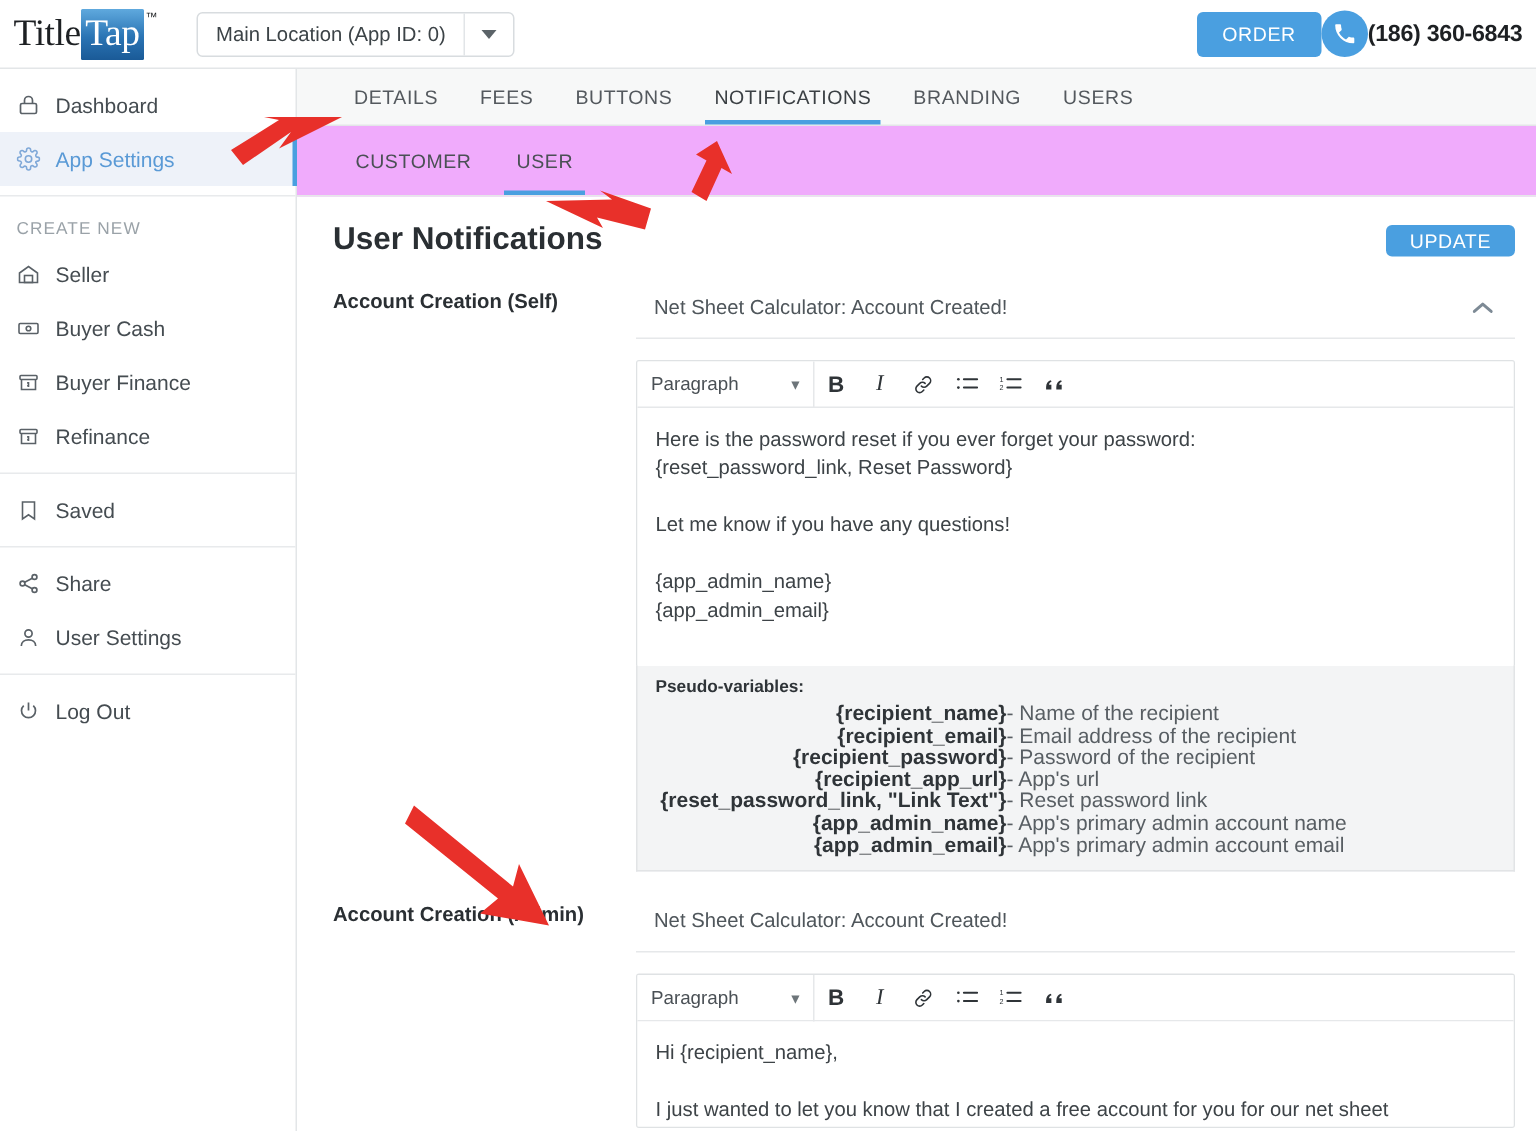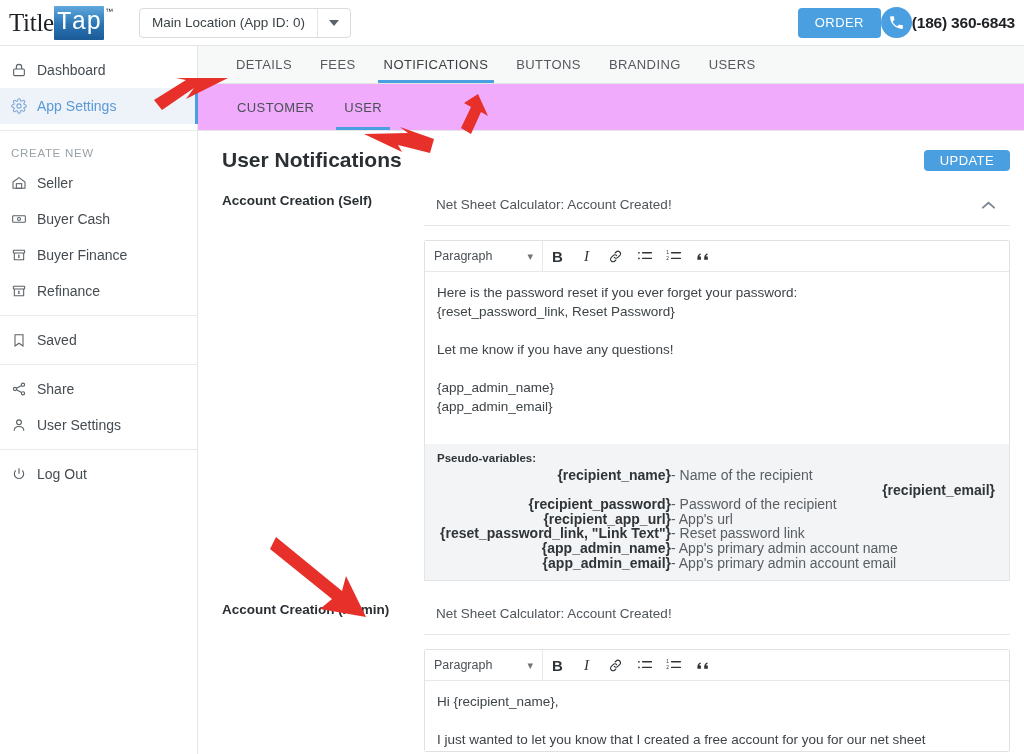--- a/index.html
+++ b/index.html
@@ -26,21 +26,21 @@
     font-family: "Liberation Serif", serif;
     font-size: 25px; font-weight: 400; color: #1d2023;
     line-height: 34px; letter-spacing: -.3px;
   }
   .logo-tap-box {
     background: linear-gradient(180deg,#5fa9de 0%, #2a74b4 55%, #1a5a97 100%);
     height: 34px; display: flex; align-items: center; padding: 0 3px 0 3px;
     border-radius: 1px;
   }
   .logo-tap {
-    font-family: Liberation Mono, monospace;
+    font-family: Liberation Serif, serif;
     font-size: 25px; color: #ffffff; line-height: 34px; letter-spacing: -.3px;
   }
   .logo-tm { font-size: 8px; color: #1d2023; margin-left: 1px; margin-top: 1px; }
 
   .loc-select {
     display: flex; align-items: stretch; margin-left: 26px;
     height: 30px; border: 1px solid #d8dcdf; border-radius: 4px; background: #fff;
   }
   .loc-label {
     display: flex; align-items: center; padding: 0 12px;
@@ -337,22 +337,22 @@
         <span>Log Out</span>
       </div>
     </div>
   </div>
 
   <div class="main">
 
     <div class="tabbar">
       <div class="tab">DETAILS</div>
       <div class="tab">FEES</div>
+      <div class="tab">BUTTONS</div>
       <div class="tab active">NOTIFICATIONS</div>
-      <div class="tab">BUTTONS</div>
       <div class="tab">BRANDING</div>
       <div class="tab">USERS</div>
     </div>
 
     <div class="subtabbar">
       <div class="subtab">CUSTOMER</div>
       <div class="subtab active">USER</div>
     </div>
 
     <div class="content">
@@ -421,20 +421,21 @@
           </div>
 
           <div class="pseudo">
             <div class="pseudo-head">Pseudo-variables:</div>
             <div class="pseudo-row">
               <span class="pv-name">{recipient_name}</span>
               <span class="pv-desc">- Name of the recipient</span>
             </div>
             <div class="pseudo-row">
               <span class="pv-name">{recipient_email}</span>
+              <span class="pv-desc">- Email address of the recipient</span>
             </div>
             <div class="pseudo-row">
               <span class="pv-name">{recipient_password}</span>
               <span class="pv-desc">- Password of the recipient</span>
             </div>
             <div class="pseudo-row">
               <span class="pv-name">{recipient_app_url}</span>
               <span class="pv-desc">- App's url</span>
             </div>
             <div class="pseudo-row">

